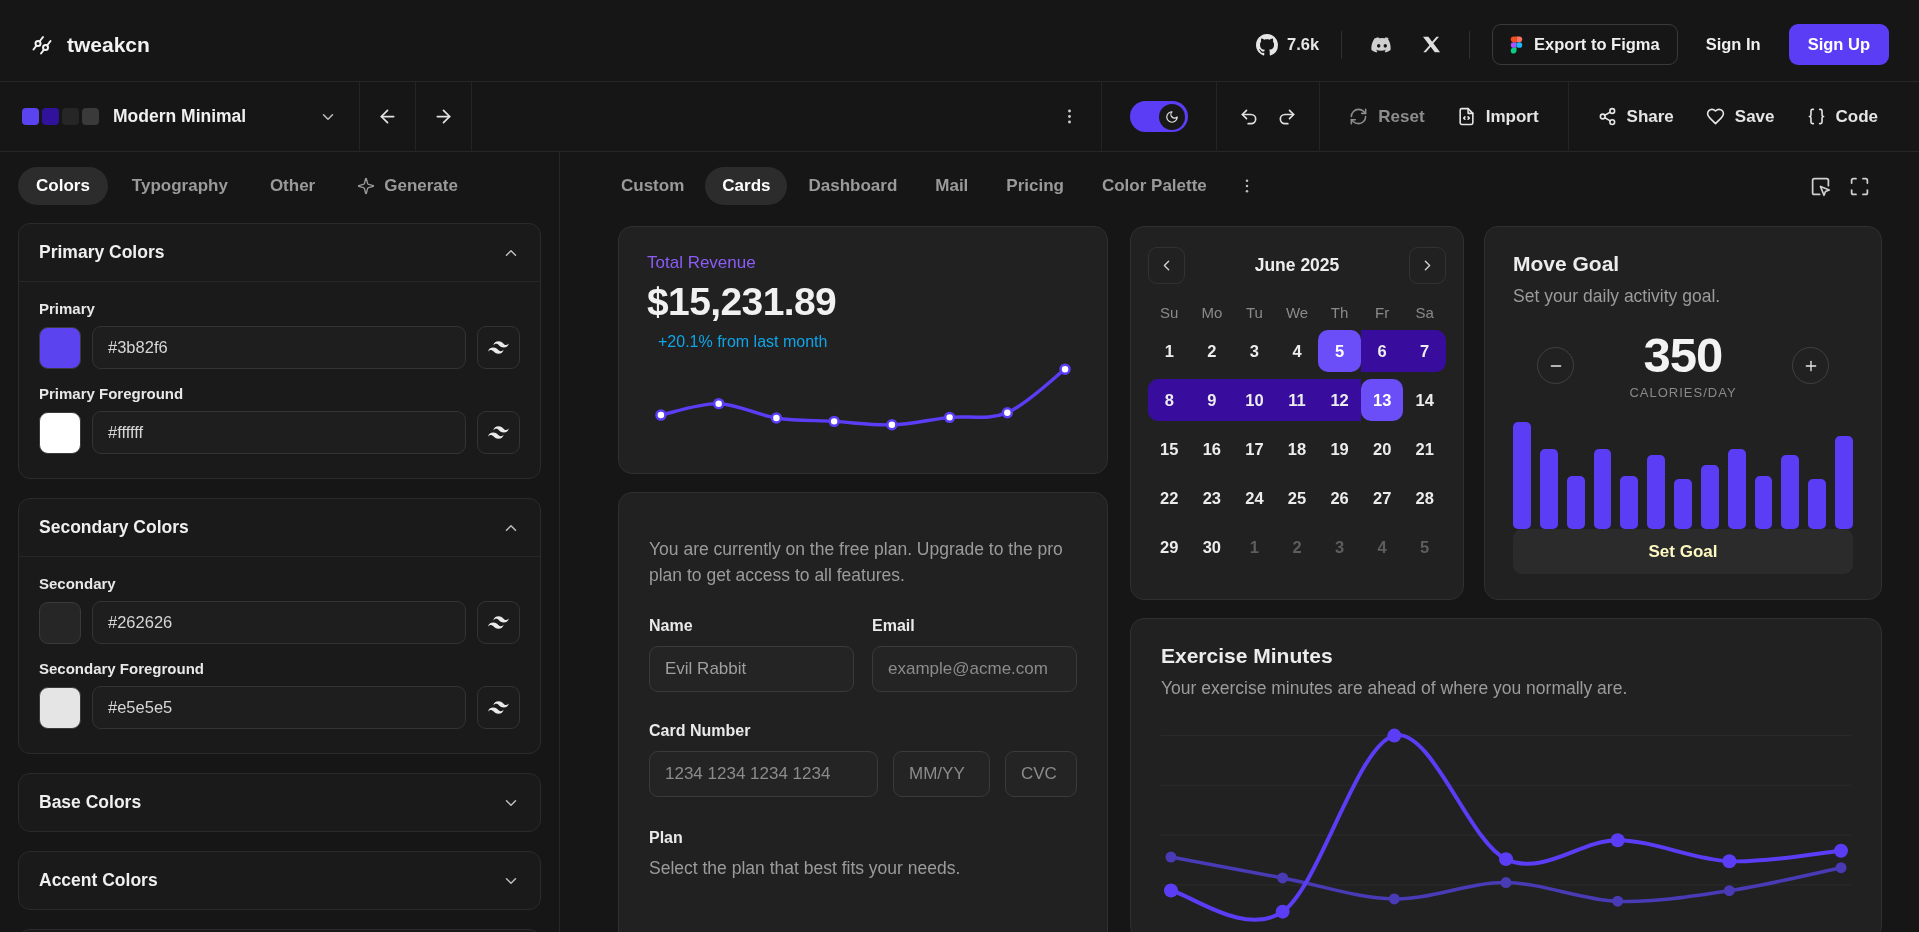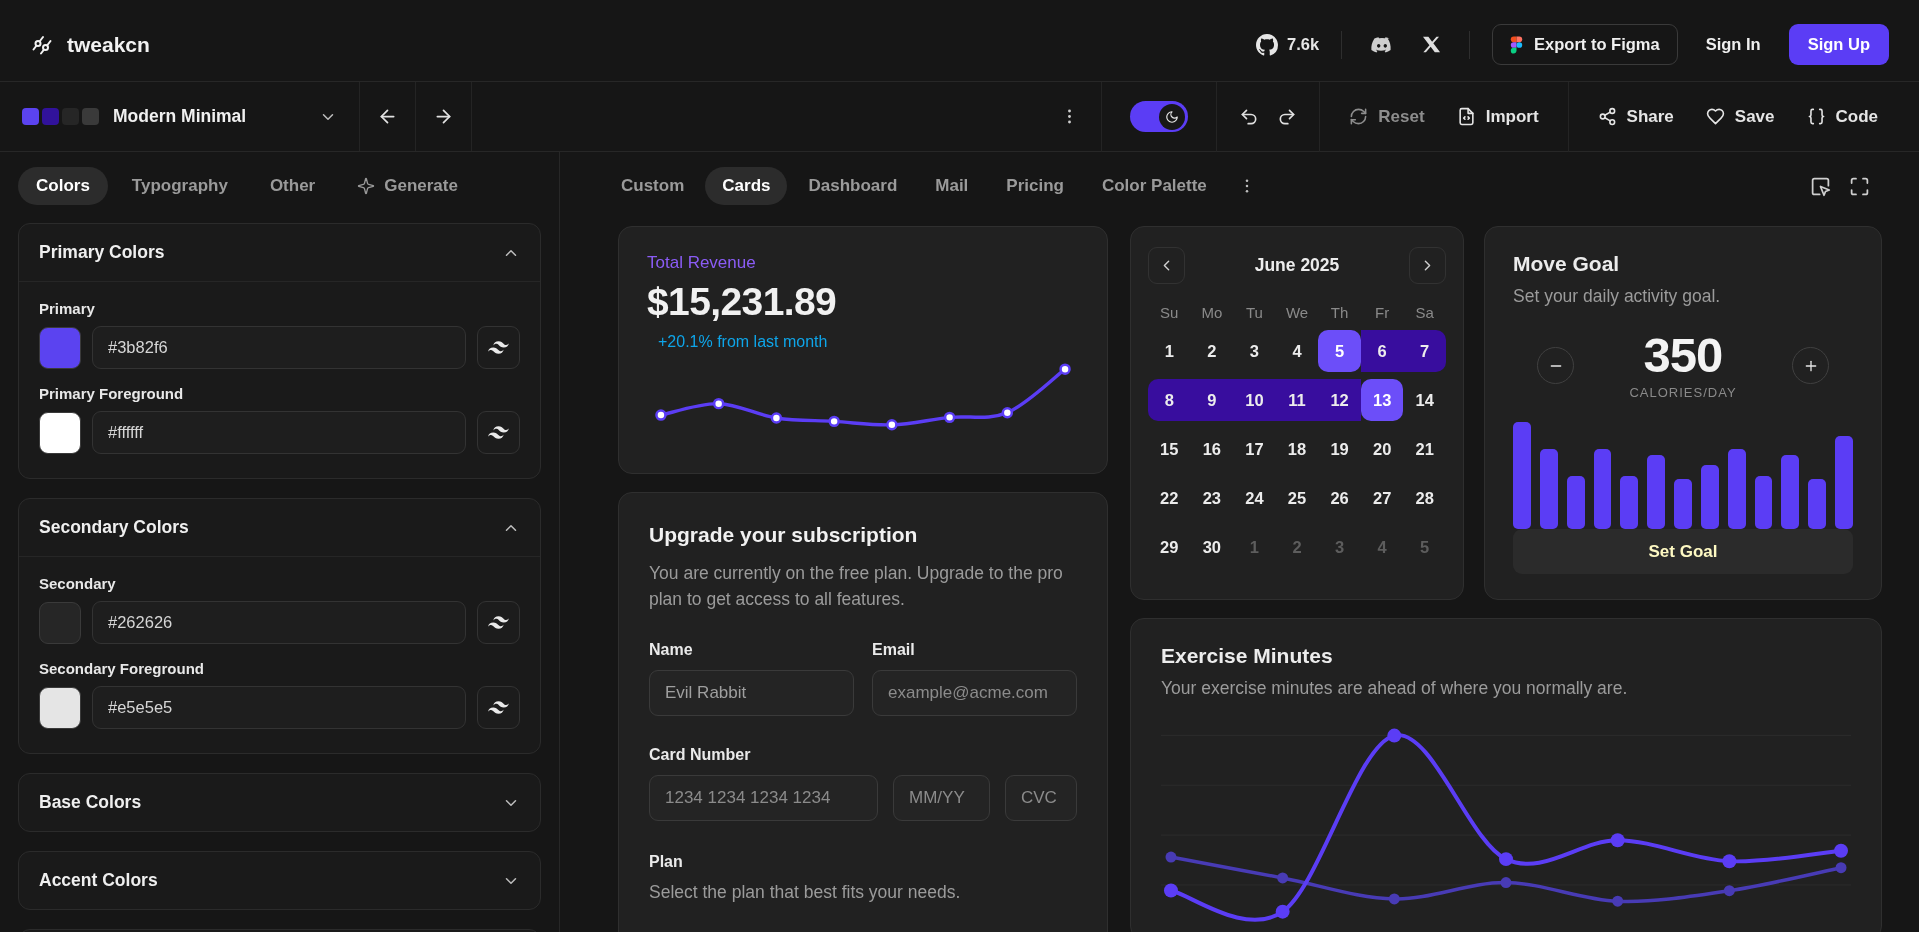--- a/index.html
+++ b/index.html
@@ -490,21 +490,20 @@
                 <circle cx="130" cy="67.01605288007553" r="4.5" fill="#ffffff" stroke="#5b3df5" stroke-width="2.5"></circle>
                 <circle cx="188" cy="70.46081208687441" r="4.5" fill="#ffffff" stroke="#5b3df5" stroke-width="2.5"></circle>
                 <circle cx="246" cy="73.90557129367328" r="4.5" fill="#ffffff" stroke="#5b3df5" stroke-width="2.5"></circle>
                 <circle cx="304" cy="66.44192634560906" r="4.5" fill="#ffffff" stroke="#5b3df5" stroke-width="2.5"></circle>
                 <circle cx="362" cy="61.722606232294616" r="4.5" fill="#ffffff" stroke="#5b3df5" stroke-width="2.5"></circle>
                 <circle cx="420" cy="18" r="4.5" fill="#ffffff" stroke="#5b3df5" stroke-width="2.5"></circle>
               </svg>
           </div>
 
           <div class="card upgrade-card">
-            <div class="up-title">Upgrade your subscription</div>
             <div class="up-desc">You are currently on the free plan. Upgrade to the pro plan to get access to all features.</div>
             <div class="form-grid">
               <div>
                 <label class="f-label">Name</label>
                 <input class="text-input" type="text" value="Evil Rabbit" style="">
               </div>
               <div>
                 <label class="f-label">Email</label>
                 <input class="text-input" type="text" placeholder="example@acme.com" style="">
               </div>

